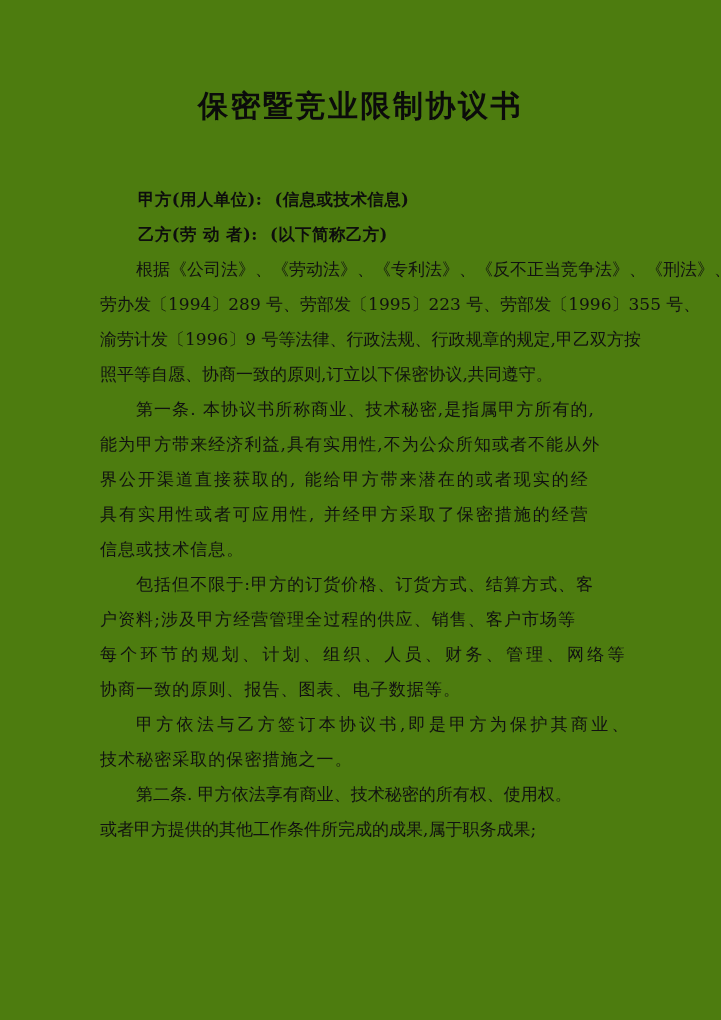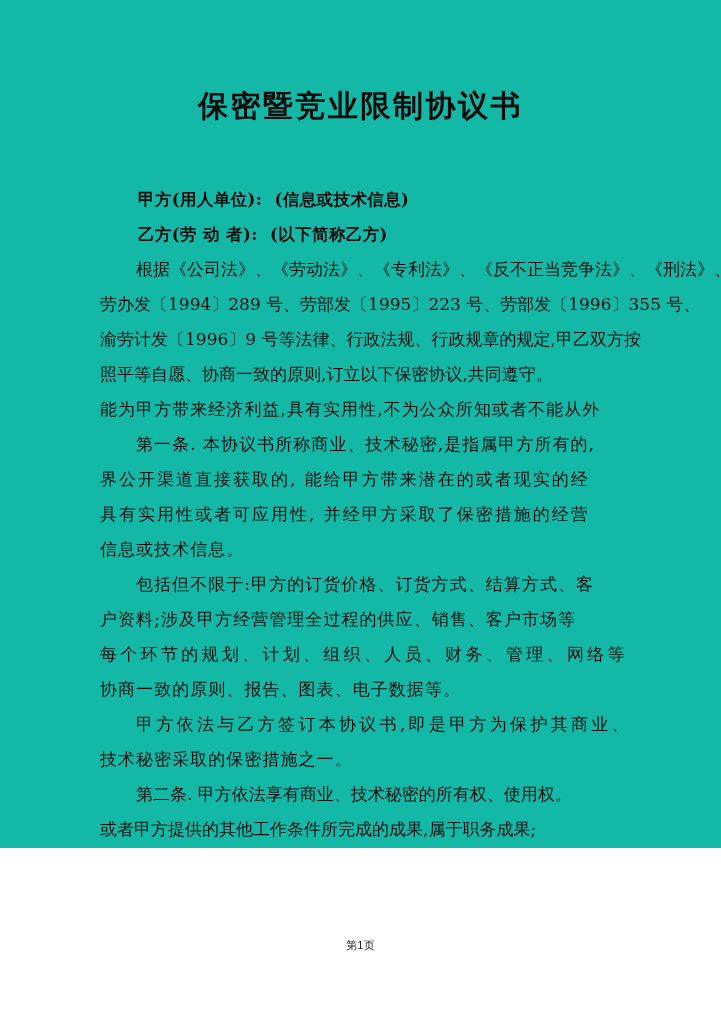--- a/index.html
+++ b/index.html
@@ -10,22 +10,22 @@
   body {
     width: 721px;
     height: 1020px;
     overflow: hidden;
     font-family: "DejaVu Serif", serif;
   }
 
   .page {
     position: relative;
     width: 721px;
-    height: 848px;
-    background: #14b8a6;
+    height: 1020px;
+    background: #4d7c0f;
     box-sizing: border-box;
   }
 
   .doc-title {
     position: absolute;
     top: 86px;
     left: 0;
     width: 721px;
     text-align: center;
     font-family: "DejaVu Serif", "Liberation Serif", serif;
@@ -129,22 +129,22 @@
     <div class="gap"></div>
 
     <div class="para">
       <span class="line indent tight">根据《公司法》、《劳动法》、《专利法》、《反不正当竞争法》、《刑法》、</span>
       <span class="line tight">劳办发〔1994〕289 号、劳部发〔1995〕223 号、劳部发〔1996〕355 号、</span>
       <span class="line tight">渝劳计发〔1996〕9 号等法律、行政法规、行政规章的规定,甲乙双方按</span>
       <span class="line tight">照平等自愿、协商一致的原则,订立以下保密协议,共同遵守。</span>
     </div>
 
     <div class="para">
+      <span class="line indent wide">第一条. 本协议书所称商业、技术秘密,是指属甲方所有的,</span>
       <span class="line wide">能为甲方带来经济利益,具有实用性,不为公众所知或者不能从外</span>
-      <span class="line indent wide">第一条. 本协议书所称商业、技术秘密,是指属甲方所有的,</span>
       <span class="line wider">界公开渠道直接获取的, 能给甲方带来潜在的或者现实的经</span>
       <span class="line wider">具有实用性或者可应用性, 并经甲方采取了保密措施的经营</span>
       <span class="line wide">信息或技术信息。</span>
     </div>
 
     <div class="para">
       <span class="line indent wide">包括但不限于:甲方的订货价格、订货方式、结算方式、客</span>
       <span class="line wide">户资料;涉及甲方经营管理全过程的供应、销售、客户市场等</span>
       <span class="line widest">每个环节的规划、计划、组织、人员、财务、管理、网络等</span>
       <span class="line wide">协商一致的原则、报告、图表、电子数据等。</span>
@@ -155,15 +155,14 @@
       <span class="line wide">技术秘密采取的保密措施之一。</span>
     </div>
 
     <div class="para">
       <span class="line indent tight">第二条. 甲方依法享有商业、技术秘密的所有权、使用权。</span>
       <span class="line tight">或者甲方提供的其他工作条件所完成的成果,属于职务成果;</span>
     </div>
 
   </div>
 
-  <div class="page-footer">第1页</div>
 
 </div>
 
 </body></html>

